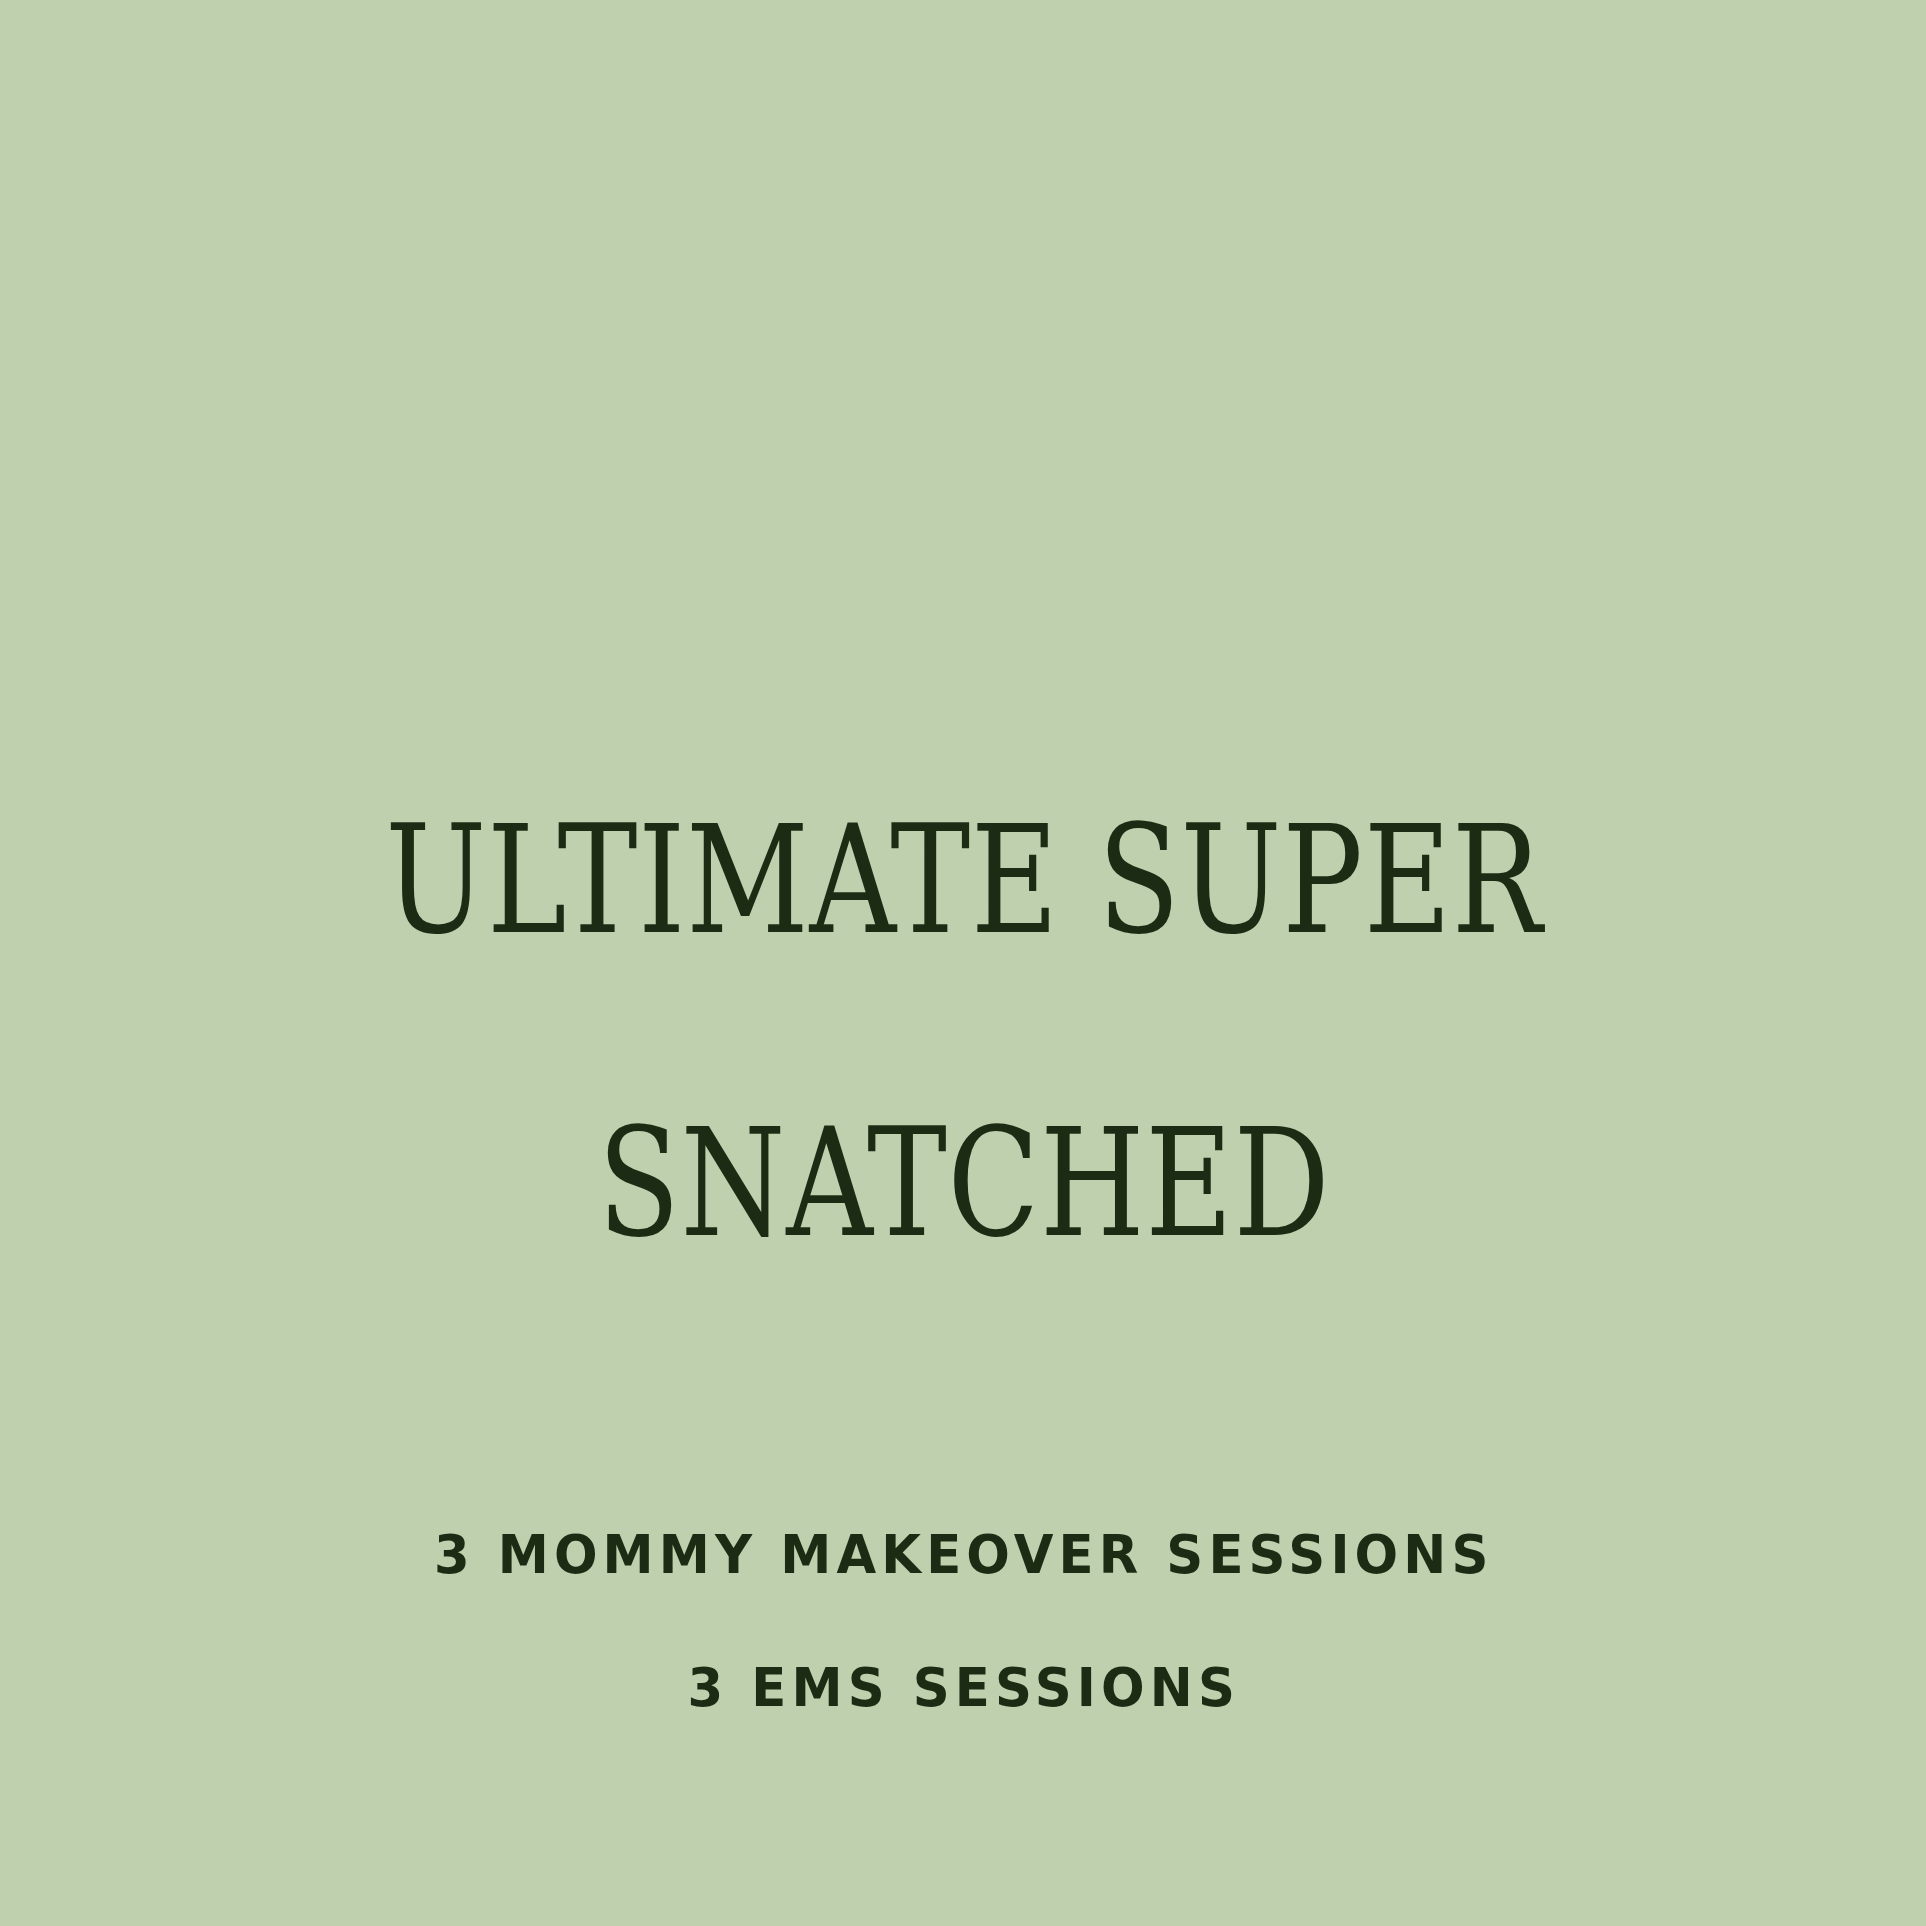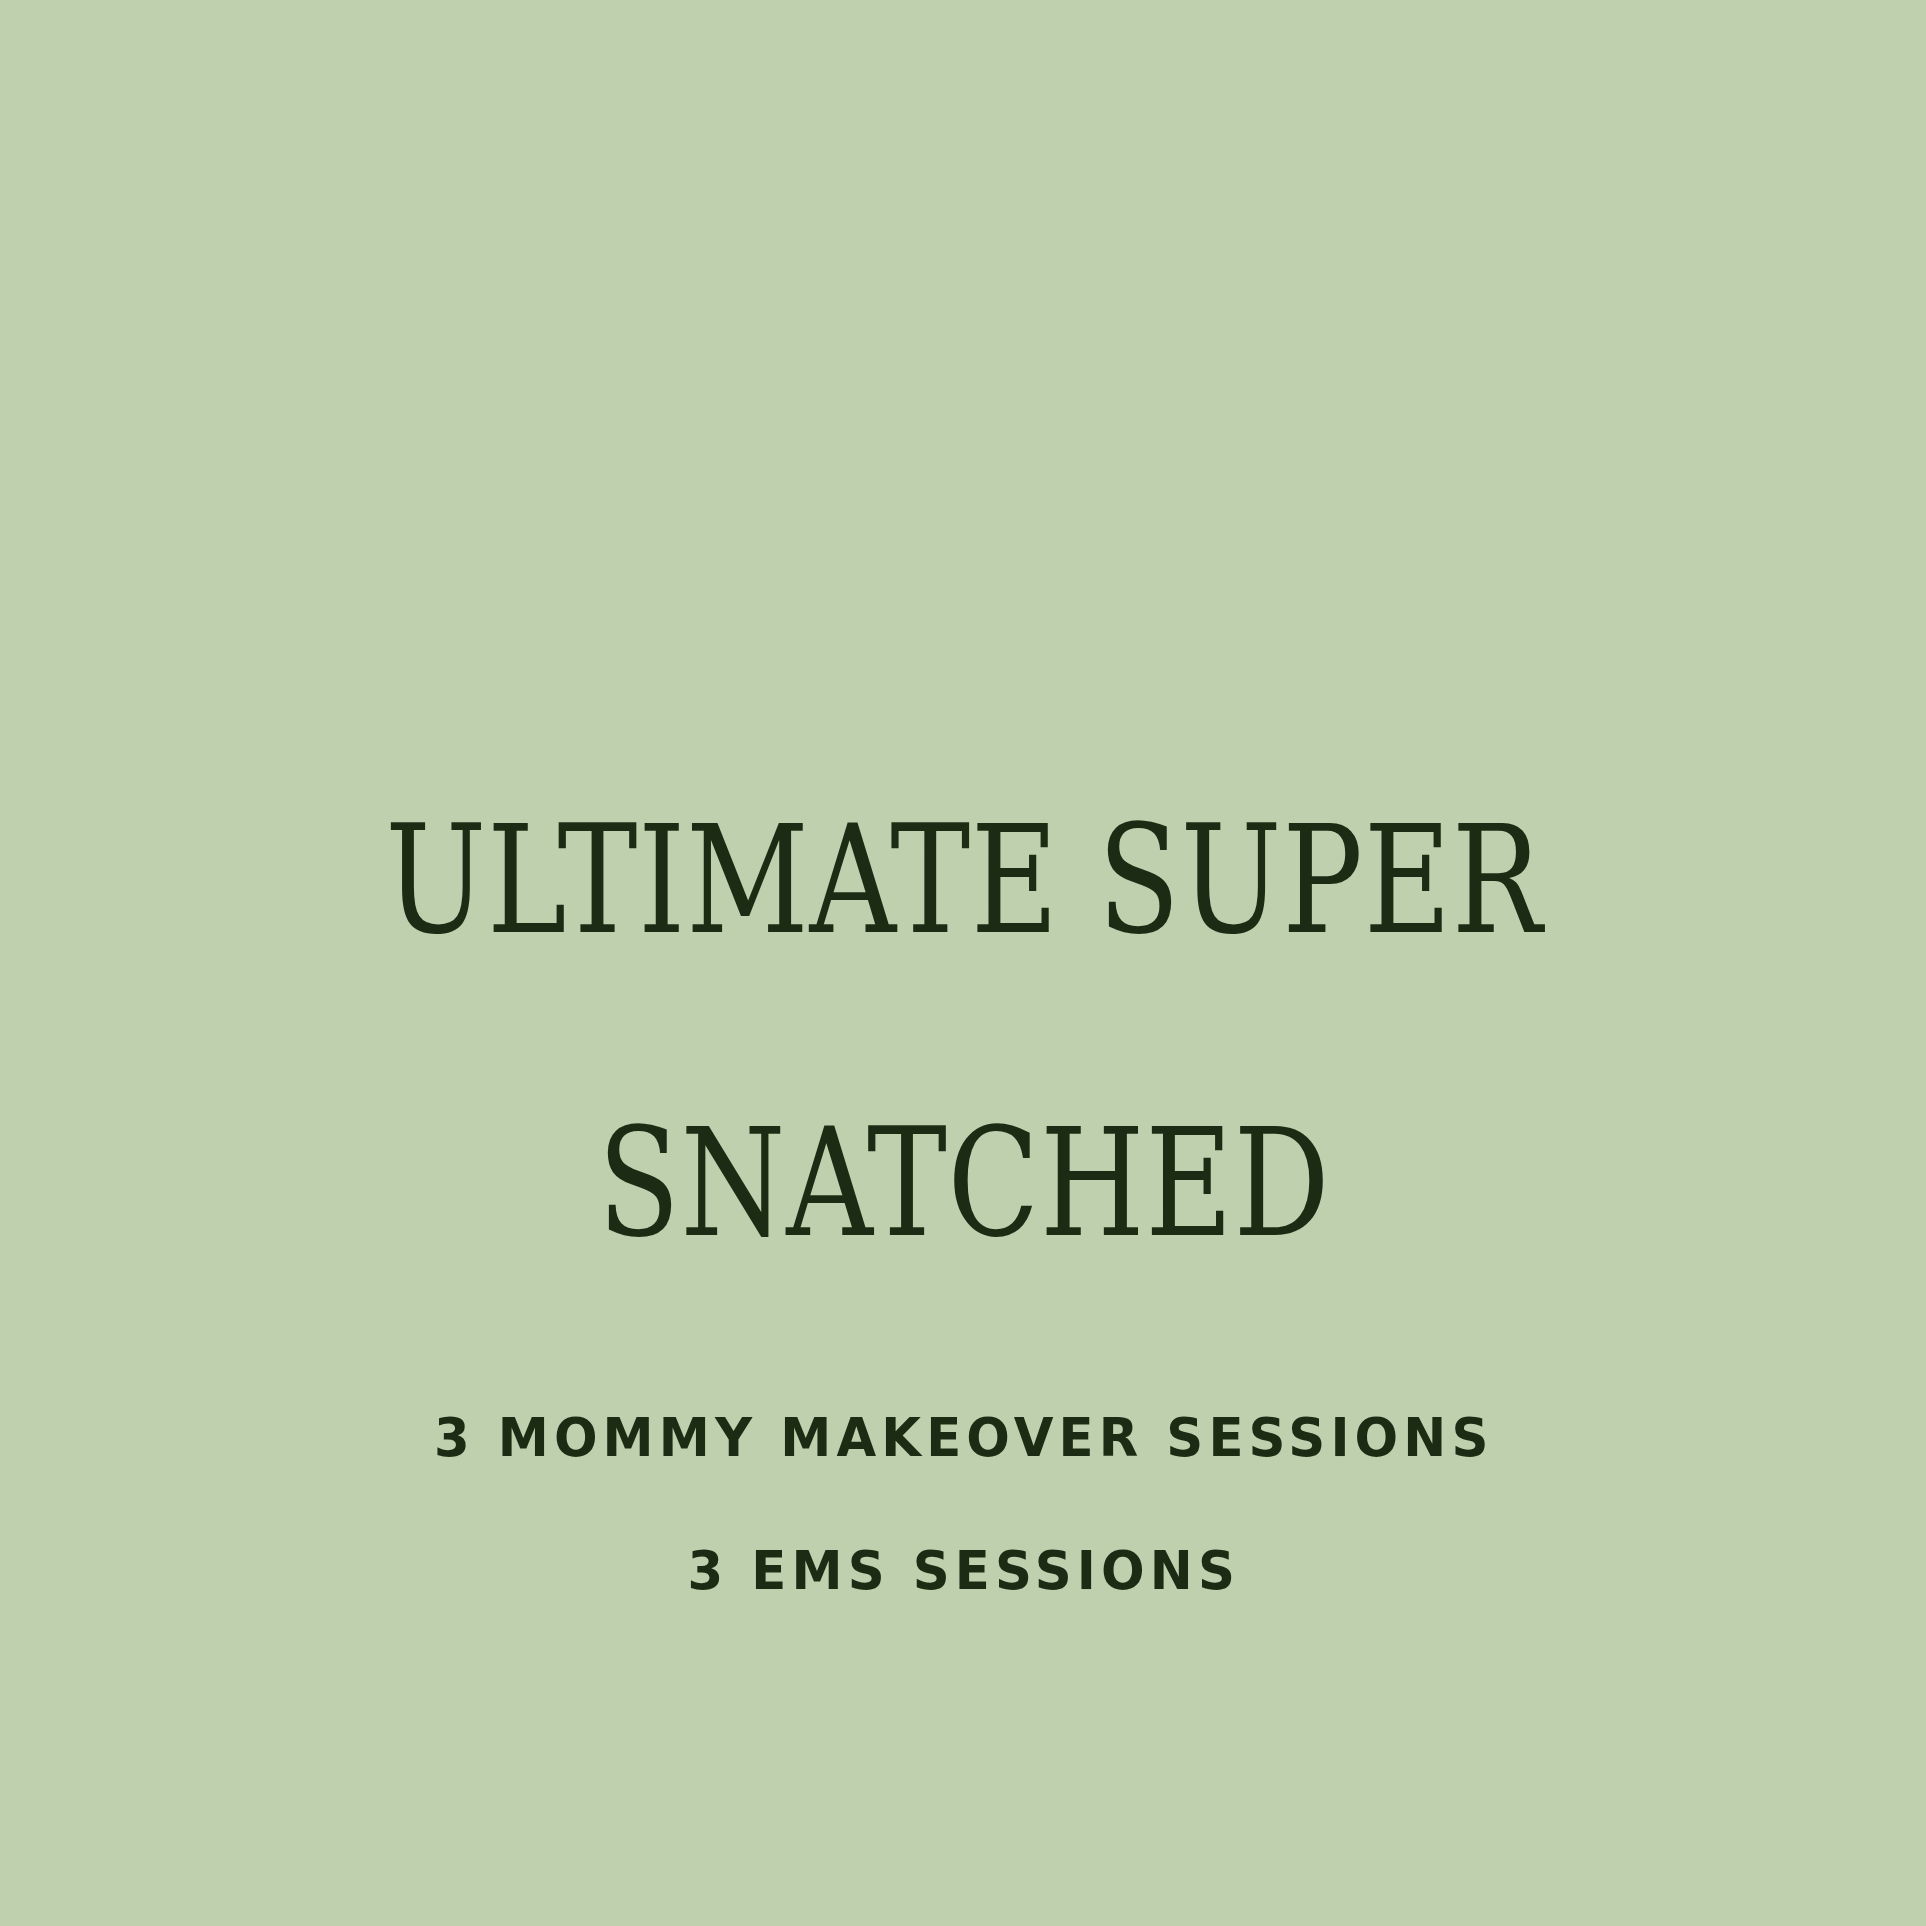--- a/index.html
+++ b/index.html
@@ -57,20 +57,21 @@
     text-transform: uppercase;
     white-space: pre-line;
   }
 
   .headline-line {
     display: block;
   }
 
   
   .subtitle-block {
+    margin-top: 117px;
     display: flex;
     flex-direction: column;
     align-items: center;
   }
 
   .subtitle {
     font-family: "DejaVu Sans", "Liberation Sans", sans-serif;
     color: #1c2b13;
     font-weight: 700;
     font-size: 54px;

